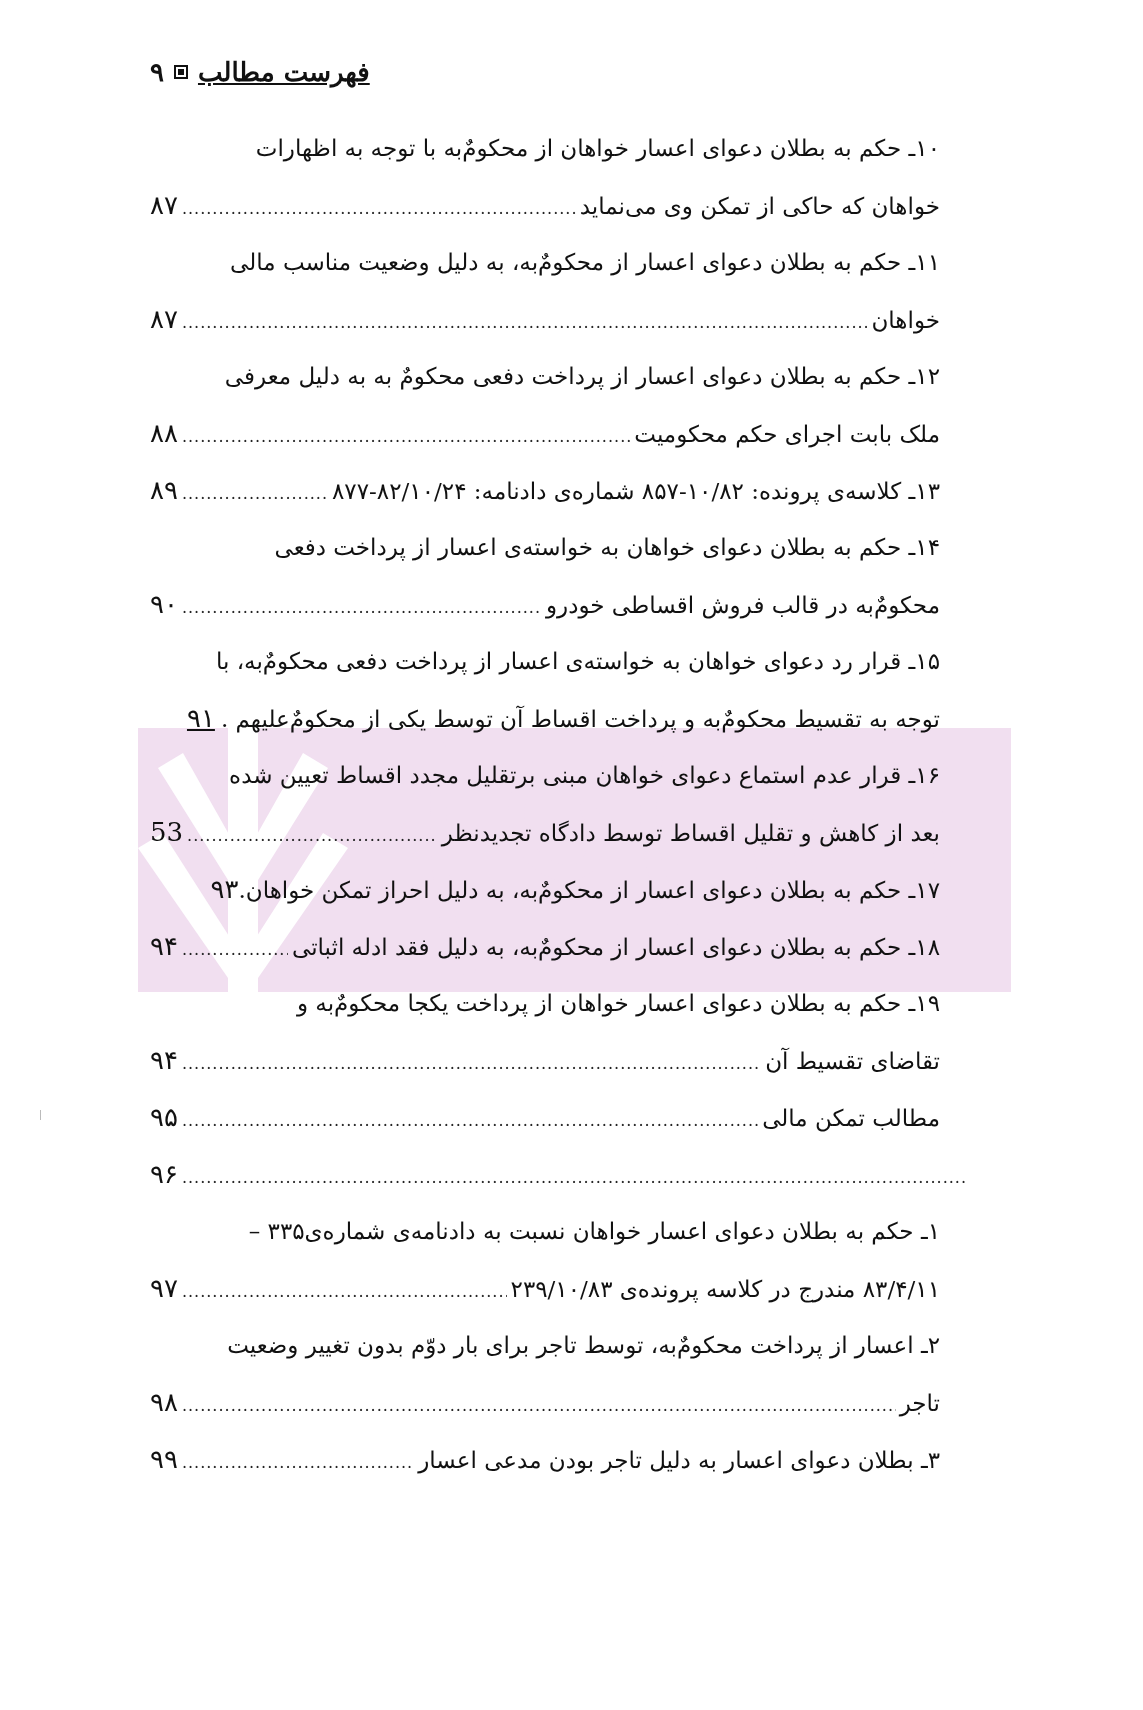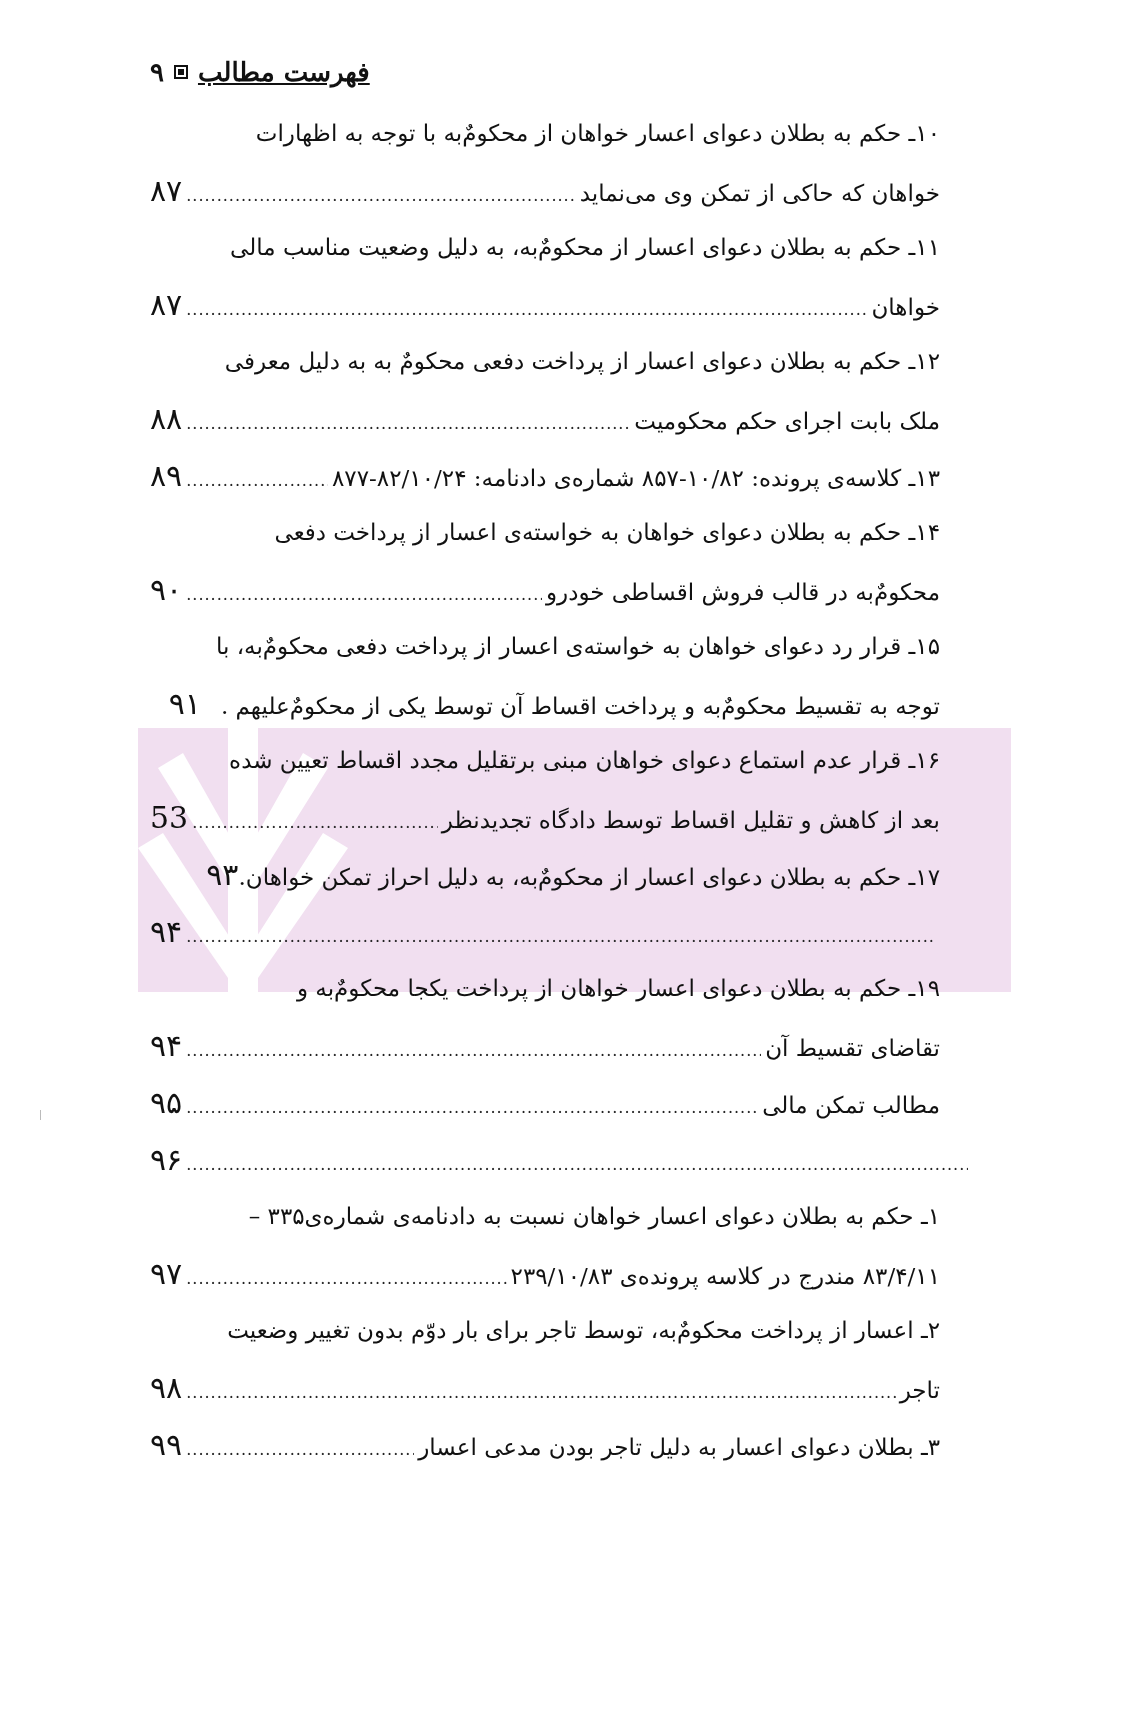--- a/index.html
+++ b/index.html
@@ -66,21 +66,21 @@
       content: "";
       position: absolute;
       left: 2px; top: 2px;
       width: 6px; height: 6px;
       background: #111;
     }
     .header .page-num { order: 3; }
     
     .toc {
       position: absolute;
-      top: 105px;
+      top: 120px;
       left: 150px;
       width: 790px;
       z-index: 2;
       direction: rtl;
     }
     .line {
       height: 57px;
       line-height: 57px;
       font-size: 23px;
       white-space: nowrap;
@@ -101,21 +101,21 @@
       font-size: 16px;
       margin: 0 4px;
       direction: ltr;
       text-align: right;
     }
     .line .dots::before {
       content: "..............................................................................................................................................................................................";
     }
     .line .pg {
       flex: 0 0 auto;
-      font-size: 30px;
+      font-size: 26px;
     }
     .margin-mark {
       position: absolute;
       left: 40px;
       top: 1110px;
       width: 1px;
       height: 10px;
       background: #bbb;
     }
   </style>
@@ -193,38 +193,39 @@
       <span class="txt">محکومٌ‌به در قالب فروش اقساطی خودرو</span>
       <span class="dots"></span>
       <span class="pg">۹۰</span>
     </div>
 
     <div class="line">
       <span class="txt">۱۵ـ قرار رد دعوای خواهان به خواسته‌ی اعسار از پرداخت دفعی محکومٌ‌به، با</span>
     </div>
     <div class="line">
       <span class="txt">توجه به تقسیط محکومٌ‌به و پرداخت اقساط آن توسط یکی از محکومٌ‌علیهم .</span>
-      <span class="pg" style="margin-right:20px;">۹۱</span>
+      <span class="pg" style="margin-right:6px;text-decoration:underline;">۹۱</span>
     </div>
 
     <div class="line">
       <span class="txt">۱۶ـ قرار عدم استماع دعوای خواهان مبنی برتقلیل مجدد اقساط تعیین شده</span>
     </div>
     <div class="line">
       <span class="txt">بعد از کاهش و تقلیل اقساط توسط دادگاه تجدیدنظر</span>
       <span class="dots"></span>
       <span class="pg">53</span>
     </div>
 
     <div class="line">
       <span class="txt">۱۷ـ حکم به بطلان دعوای اعسار از محکومٌ‌به، به دلیل احراز تمکن خواهان.</span>
       <span class="pg">۹۳</span>
     </div>
 
     <div class="line">
+      <span class="txt">۱۸ـ حکم به بطلان دعوای اعسار از محکومٌ‌به، به دلیل فقد ادله اثباتی</span>
       <span class="dots"></span>
       <span class="pg">۹۴</span>
     </div>
 
     <div class="line">
       <span class="txt">۱۹ـ حکم به بطلان دعوای اعسار خواهان از پرداخت یکجا محکومٌ‌به و</span>
     </div>
     <div class="line">
       <span class="txt">تقاضای تقسیط آن</span>
       <span class="dots"></span>

